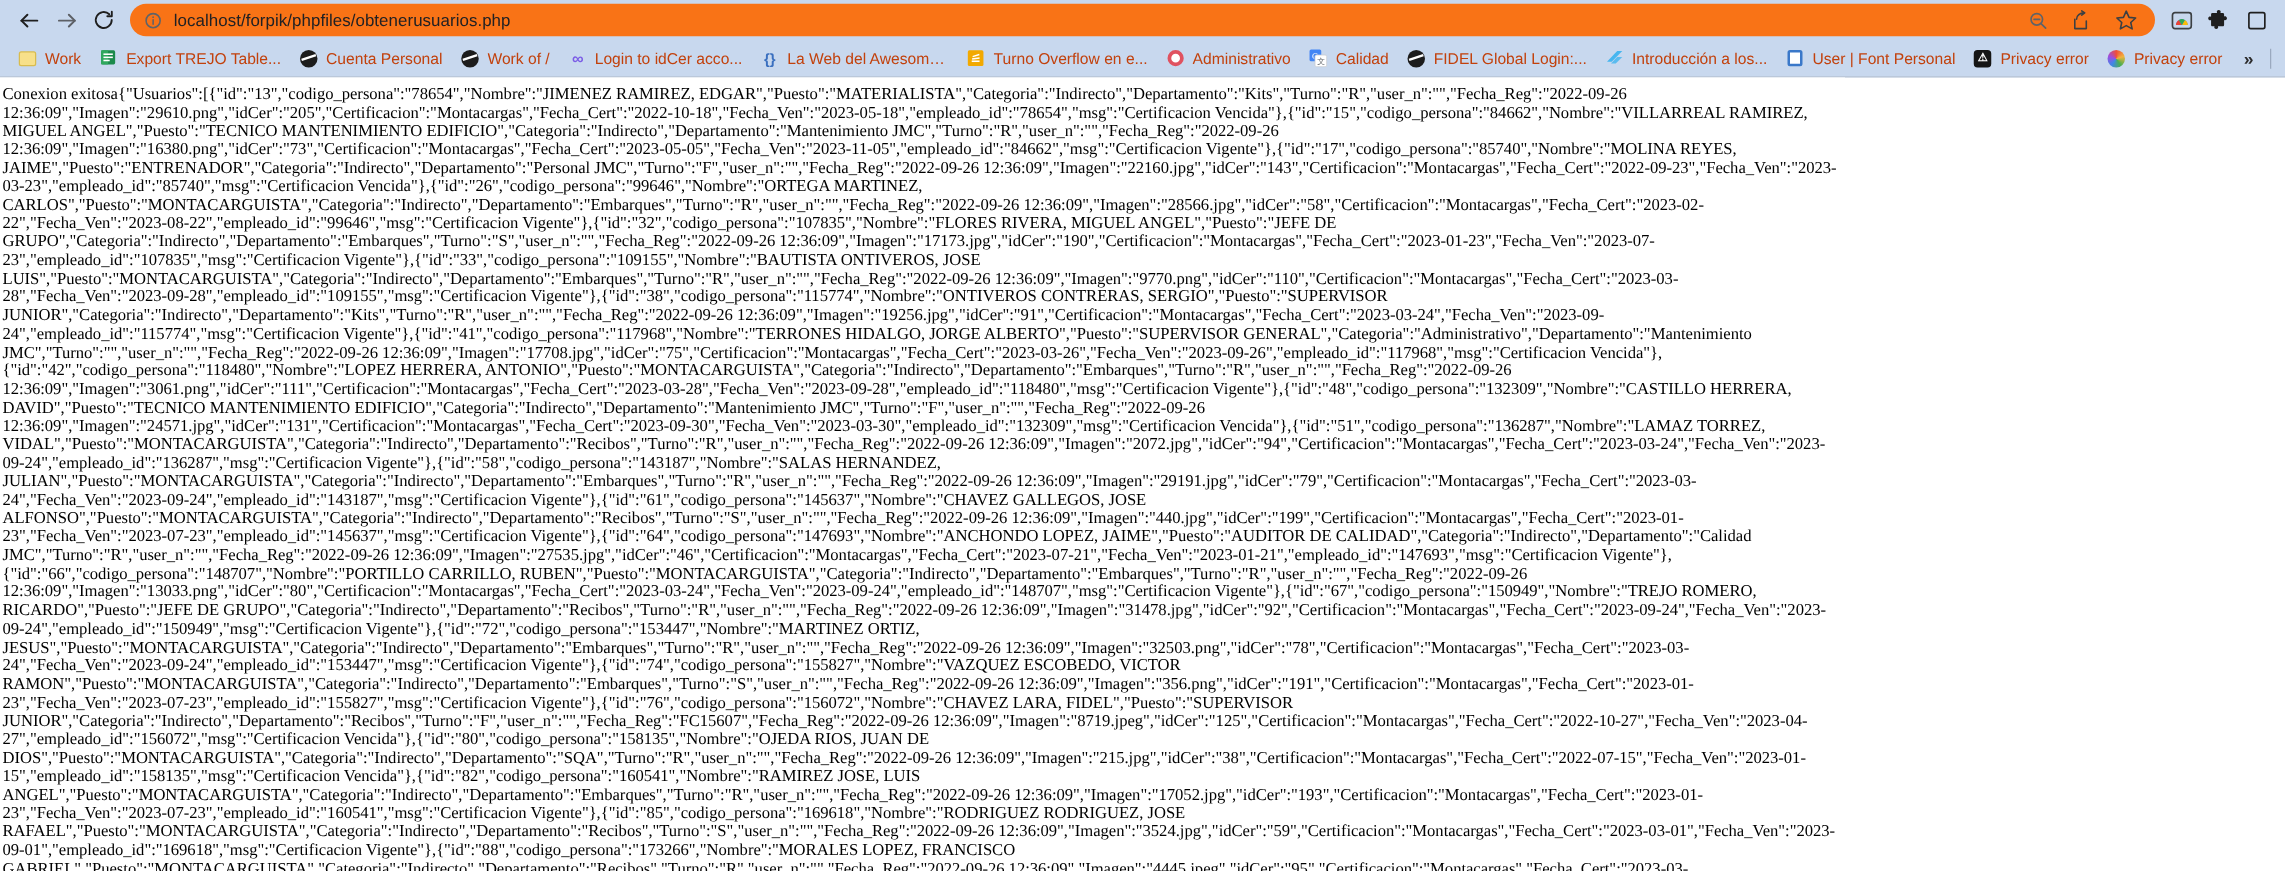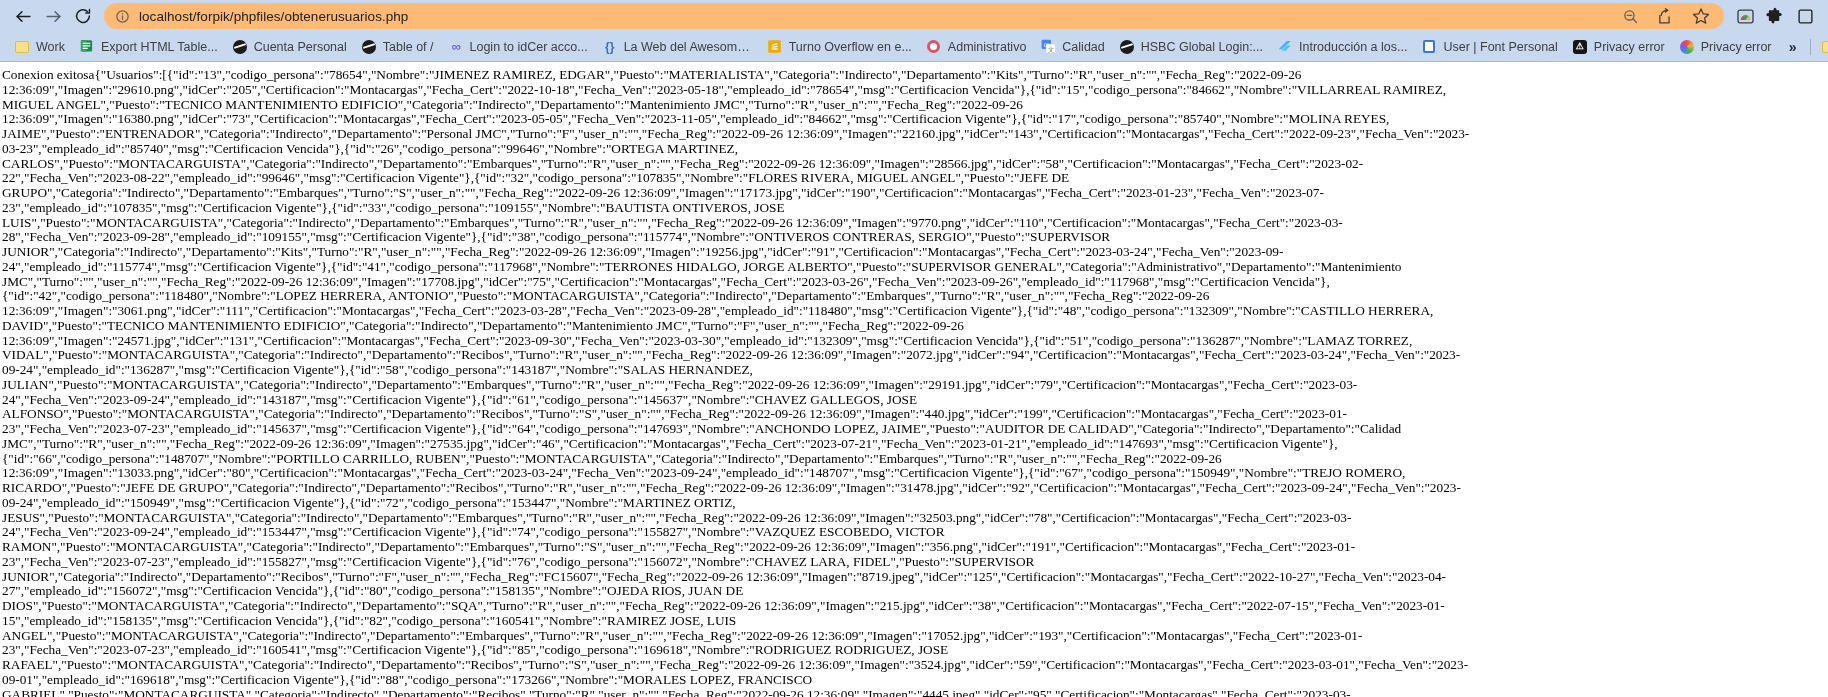--- a/index.html
+++ b/index.html
@@ -33,21 +33,21 @@
   }
   .nav-btn svg { display:block; }
 
   #omnibox-wrap {
     flex: 1 1 auto;
     display: flex;
     align-items: center;
     height: 26px;
     margin-left: 6px;
     margin-right: 0px;
-    background: #fdba74;
+    background: #f97316;
     border-radius: 13px;
     padding: 0 10px 0 11px;
     min-width: 0;
     position: relative;
   }
   #info-icon { flex: none; margin-right: 9px; display:flex; align-items:center;}
   #url-text {
     font-family: "Liberation Sans", sans-serif;
     font-size: 13.5px;
     color: #202124;
@@ -99,21 +99,21 @@
   .bm-ico {
     width: 16px; height: 16px;
     flex: none;
     margin-right: 6px;
     display: flex; align-items: center; justify-content: center;
     font-size: 11px;
     line-height: 1;
   }
   .bm-label {
     font-size: 12.5px;
-    color: #404040;
+    color: #c2410c;
     white-space: nowrap;
     overflow: hidden;
     text-overflow: ellipsis;
     font-family: "Liberation Sans", sans-serif;
   }
   #bm-overflow {
     flex: none;
     width: 26px; height: 24px;
     display: flex; align-items: center; justify-content: center;
     font-size: 14px; color: #2b2b2b; font-weight: bold;
@@ -289,35 +289,35 @@
     <div class="bookmark">
       <span class="bm-ico">
         <svg width="15" height="15" viewBox="0 0 24 24">
           <rect x="3" y="2" width="18" height="18" rx="2" fill="#1b8a4b"></rect>
           <rect x="3" y="2" width="9" height="18" fill="#2fa85e"></rect>
           <rect x="6" y="6" width="12" height="2" fill="#fff"></rect>
           <rect x="6" y="10" width="12" height="2" fill="#fff"></rect>
           <rect x="6" y="14" width="8" height="2" fill="#fff"></rect>
         </svg>
       </span>
-      <span class="bm-label">Export HTML Table...</span>
+      <span class="bm-label">Export TREJO Table...</span>
     </div>
 
     <div class="bookmark">
       <span class="bm-ico">
           <span class="fav-globe-dark"></span>
         </span>
       <span class="bm-label">Cuenta Personal</span>
     </div>
 
     <div class="bookmark">
       <span class="bm-ico">
           <span class="fav-globe-dark"></span>
         </span>
-      <span class="bm-label">Table of /</span>
+      <span class="bm-label">Work of /</span>
     </div>
 
     <div class="bookmark">
       <span class="bm-ico fav-infinity">∞</span>
       <span class="bm-label">Login to idCer acco...</span>
     </div>
 
     <div class="bookmark">
       <span class="bm-ico fav-brackets">{}</span>
       <span class="bm-label">La Web del Awesome...</span>
@@ -351,21 +351,21 @@
           <text x="11" y="20" font-family="Liberation Serif, serif" font-size="10" fill="#5f6368">文</text>
         </svg>
       </span>
       <span class="bm-label">Calidad</span>
     </div>
 
     <div class="bookmark">
       <span class="bm-ico">
           <span class="fav-globe-dark"></span>
         </span>
-      <span class="bm-label">HSBC Global Login:...</span>
+      <span class="bm-label">FIDEL Global Login:...</span>
     </div>
 
     <div class="bookmark">
       <span class="bm-ico fav-flutter">
         <svg width="14" height="14" viewBox="0 0 24 24">
           <polygon points="15,1.5 22,1.5 7.5,16 1,16" fill="#47b6ef"></polygon>
           <polygon points="15,9.5 22,9.5 13,18.5 6.5,18.5" fill="#47b6ef" opacity="0.85"></polygon>
         </svg>
       </span>
       <span class="bm-label">Introducción a los...</span>

